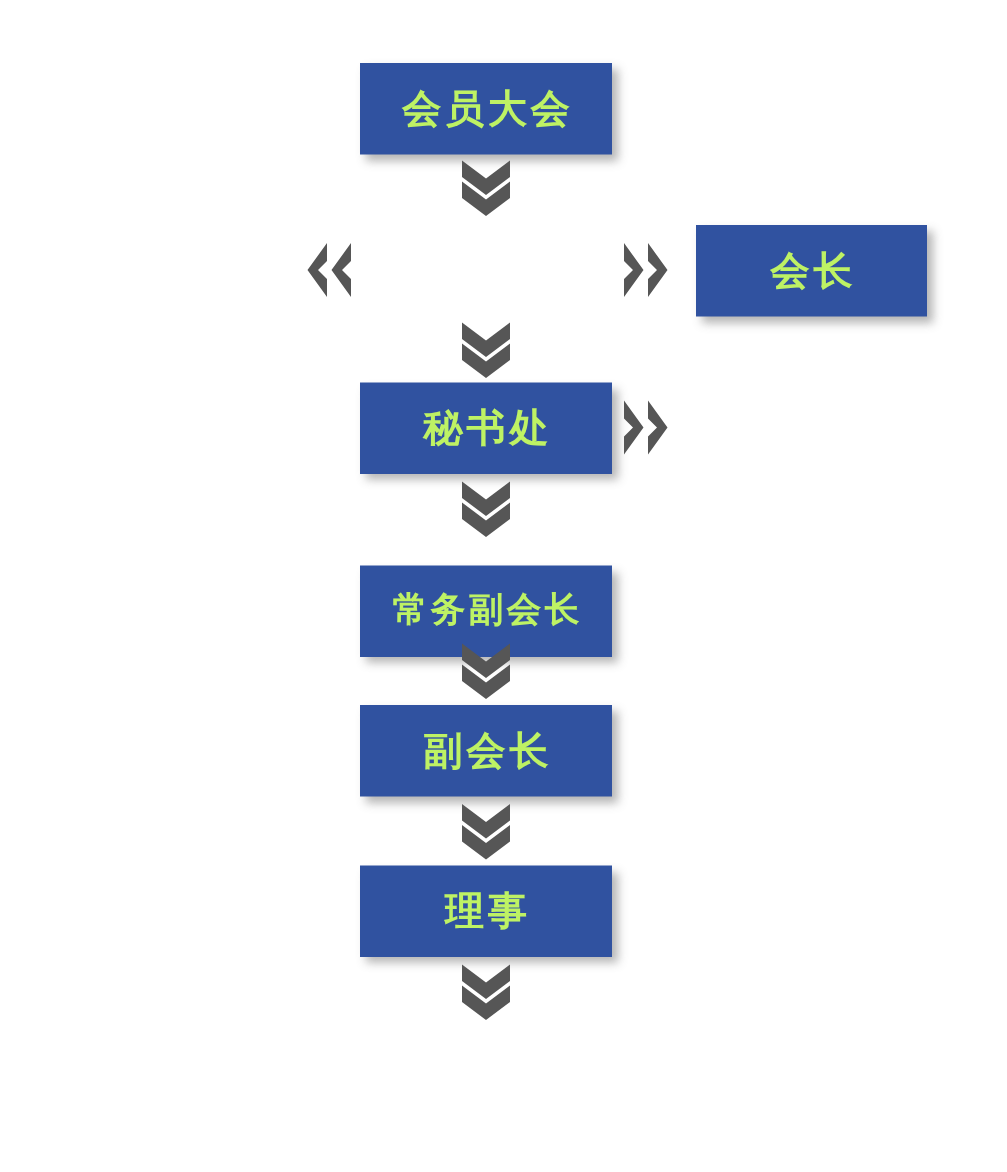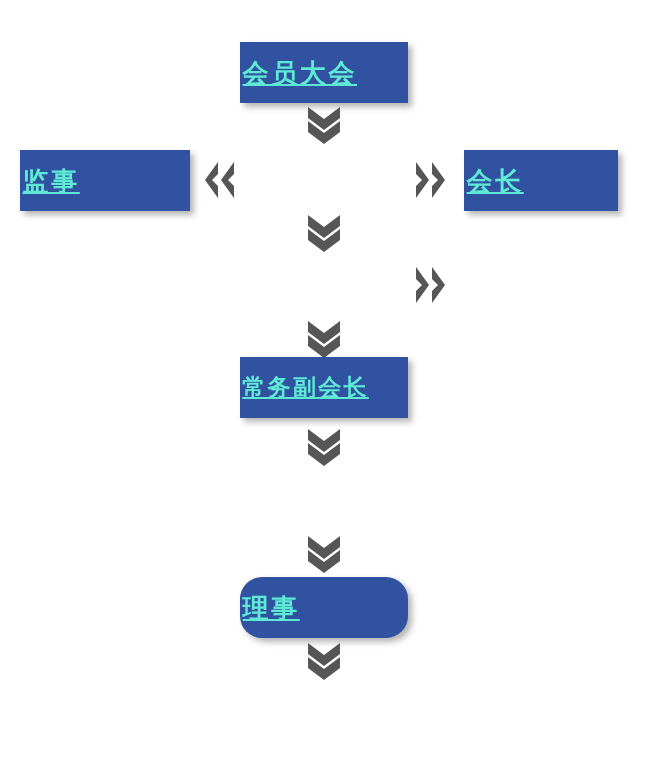--- a/index.html
+++ b/index.html
@@ -18,50 +18,50 @@
   #chart {
     position: relative;
     width: 671px;
     height: 781px;
   }
 
   
   .node {
     position: absolute;
     background: #3052A0;
-    color: #5eead4;
+    color: #bef264;
     display: flex;
     align-items: center;
+    justify-content: center;
     box-sizing: border-box;
     box-shadow: 4px 4px 6px rgba(90, 90, 90, 0.45);
     letter-spacing: 0.10em;
     font-weight: bold;
     font-size: 26px;
     line-height: 1;
     text-indent: 0.10em;
     white-space: nowrap;
-    text-decoration: underline;
   }
   .node .label {
     display: block;
   }
 
   
   .col-center { left: 240px; width: 168px; height: 61px; }
   
   .col-left   { left: 20px;  width: 170px; height: 61px; }
   
   .col-right  { left: 464px; width: 154px; height: 61px; }
 
   .r1 { top: 42px;  }
   .r2 { top: 150px; }
   .r3 { top: 255px; }
-  .r4 { top: 357px; }
+  .r4 { top: 377px; }
   .r5 { top: 470px; }
-  .r6 { top: 577px; border-radius: 22px; }
+  .r6 { top: 577px; }
   .r7 { top: 685px; }
 
   .node.small-text { font-size: 23px; }
 
   
   .chev {
     position: absolute;
     line-height: 0;
   }
   .chev svg { display: block; }
@@ -90,23 +90,20 @@
     <span class="label">会员大会</span>
   </div>
 
   <div class="chev chev-down cd1">
     <svg width="36" height="40" viewBox="0 0 36 40" aria-hidden="true">
       <path d="M2 1 L18 13 L34 1 L34 12 L18 24 L2 12 Z" fill="#565656"></path>
       <path d="M2 15 L18 27 L34 15 L34 26 L18 38 L2 26 Z" fill="#565656"></path>
     </svg>
   </div>
 
-  <div class="node col-left r2">
-    <span class="label">监事</span>
-  </div>
 
   <div class="chev chev-side chev-left-exec">
     <svg width="42" height="42" viewBox="0 0 42 42" aria-hidden="true">
       <path d="M20 3 L7 21 L20 39 L20 27 L14 21 L20 15 Z" fill="#565656"></path>
       <path d="M36 3 L23 21 L36 39 L36 27 L30 21 L36 15 Z" fill="#565656"></path>
     </svg>
   </div>
 
 
   <div class="chev chev-side chev-right-exec">
@@ -120,20 +117,23 @@
     <span class="label">会长</span>
   </div>
 
   <div class="chev chev-down cd2">
     <svg width="36" height="40" viewBox="0 0 36 40" aria-hidden="true">
       <path d="M2 1 L18 13 L34 1 L34 12 L18 24 L2 12 Z" fill="#565656"></path>
       <path d="M2 15 L18 27 L34 15 L34 26 L18 38 L2 26 Z" fill="#565656"></path>
     </svg>
   </div>
 
+  <div class="node col-center r3">
+    <span class="label">秘书处</span>
+  </div>
 
   <div class="chev chev-side chev-right-sec">
     <svg width="42" height="42" viewBox="0 0 42 42" aria-hidden="true">
       <path d="M6 3 L19 21 L6 39 L6 27 L12 21 L6 15 Z" fill="#565656"></path>
       <path d="M22 3 L35 21 L22 39 L22 27 L28 21 L22 15 Z" fill="#565656"></path>
     </svg>
   </div>
 
 
   <div class="chev chev-down cd3">
@@ -147,20 +147,23 @@
     <span class="label">常务副会长</span>
   </div>
 
   <div class="chev chev-down cd4">
     <svg width="36" height="40" viewBox="0 0 36 40" aria-hidden="true">
       <path d="M2 1 L18 13 L34 1 L34 12 L18 24 L2 12 Z" fill="#565656"></path>
       <path d="M2 15 L18 27 L34 15 L34 26 L18 38 L2 26 Z" fill="#565656"></path>
     </svg>
   </div>
 
+  <div class="node col-center r5">
+    <span class="label">副会长</span>
+  </div>
 
   <div class="chev chev-down cd5">
     <svg width="36" height="40" viewBox="0 0 36 40" aria-hidden="true">
       <path d="M2 1 L18 13 L34 1 L34 12 L18 24 L2 12 Z" fill="#565656"></path>
       <path d="M2 15 L18 27 L34 15 L34 26 L18 38 L2 26 Z" fill="#565656"></path>
     </svg>
   </div>
 
   <div class="node col-center r6">
     <span class="label">理事</span>

